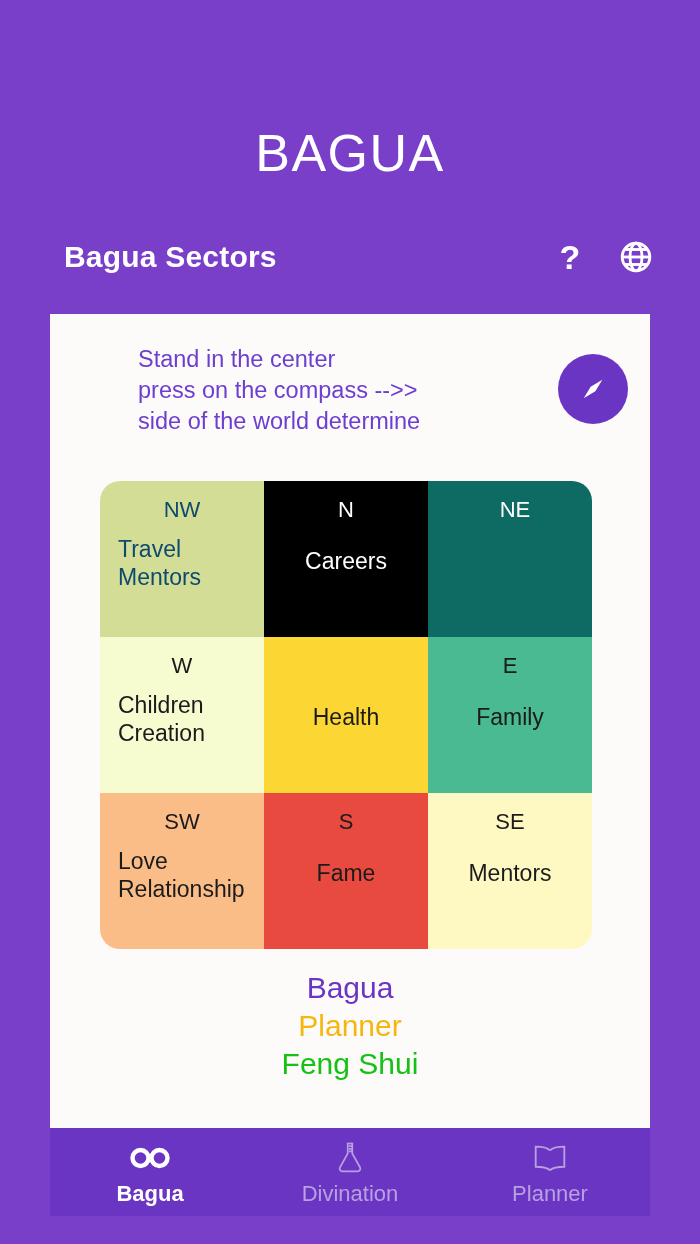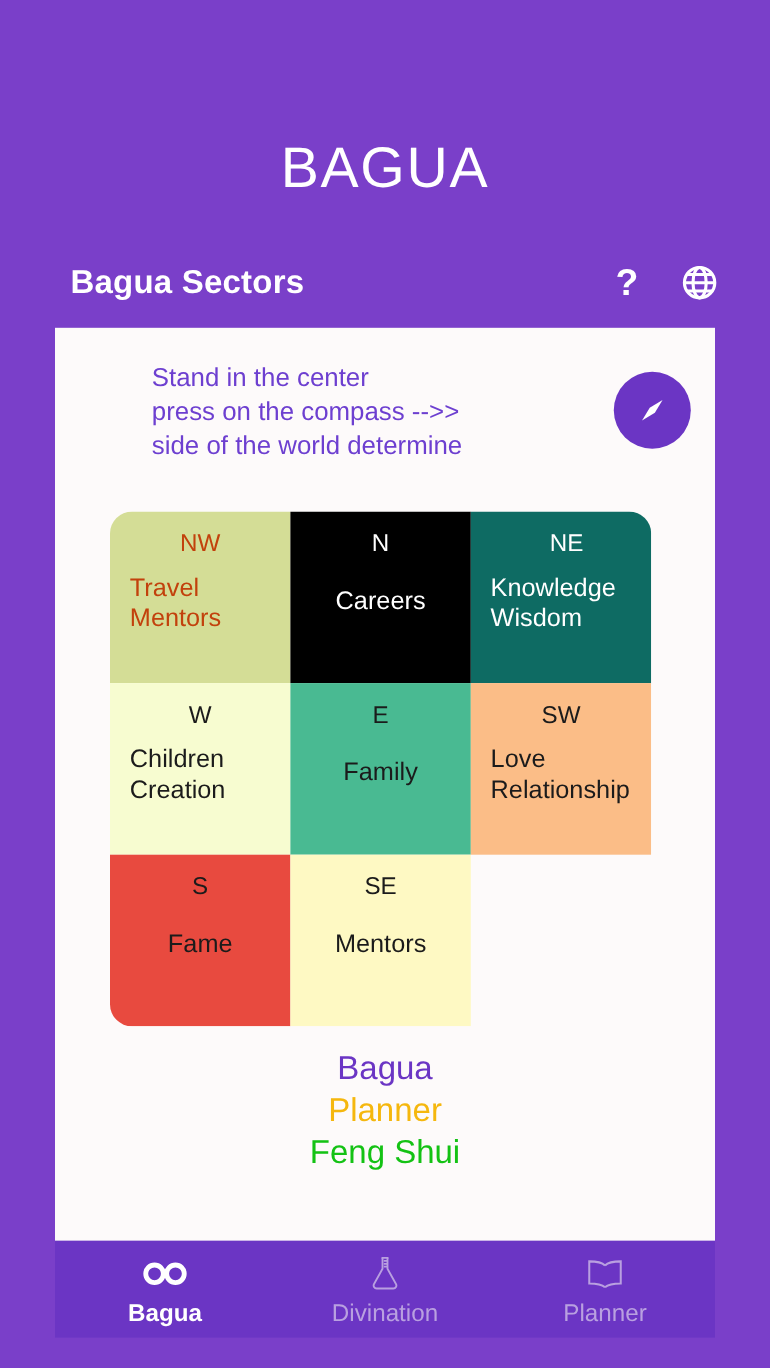--- a/index.html
+++ b/index.html
@@ -66,21 +66,21 @@
     display: flex;
     justify-content: center;
     align-items: center;
     margin-right: 26px;
   }
 
   
   .card {
     position: absolute;
     left: 50px;
-    top: 298px;
+    top: 314px;
     width: 600px;
     height: 830px;
     background: #fdfafa;
   }
 
   
   .instruction-row {
     position: absolute;
     left: 0;
     top: 30px;
@@ -223,38 +223,40 @@
 press on the compass --&gt;&gt;
 side of the world determine</div>
     <div class="compass-btn">
       <svg width="40" height="40" viewBox="0 0 24 24">
         <polygon points="17.6,6.4 13.4,13.4 6.4,17.6 10.6,10.6" fill="#ffffff"></polygon>
       </svg>
     </div>
   </div>
 
   <div class="bagua-grid">
-    <div class="cell" style="background: rgb(212, 221, 150); color: #c2410c;">
+    <div class="cell" style="background: rgb(212, 221, 150); color: #0c4a6e;">
       <div class="cell-dir">NW</div>
       <div class="cell-label left-aligned">Travel
 Mentors</div>
     </div>
     <div class="cell" style="background: rgb(0, 0, 0); color: rgb(255, 255, 255);">
       <div class="cell-dir">N</div>
       <div class="cell-label">Careers</div>
     </div>
     <div class="cell" style="background: rgb(14, 107, 99); color: rgb(255, 255, 255); padding-left: 10px;">
       <div class="cell-dir">NE</div>
-      <div class="cell-label left-aligned">Knowledge
-Wisdom</div>
     </div>
     <div class="cell" style="background: rgb(247, 252, 208); color: rgb(27, 27, 27);">
       <div class="cell-dir">W</div>
       <div class="cell-label left-aligned">Children
 Creation</div>
+    </div>
+    <div class="cell" style="background: rgb(252, 215, 52); color: rgb(27, 27, 27);">
+      <div class="cell-dir"></div>
+      <div class="cell-label">Health</div>
     </div>
     <div class="cell" style="background: rgb(73, 186, 146); color: rgb(27, 27, 27);">
       <div class="cell-dir">E</div>
       <div class="cell-label">Family</div>
     </div>
     <div class="cell" style="background: rgb(251, 189, 135); color: rgb(27, 27, 27);">
       <div class="cell-dir">SW</div>
       <div class="cell-label left-aligned">Love
 Relationship</div>
     </div>

